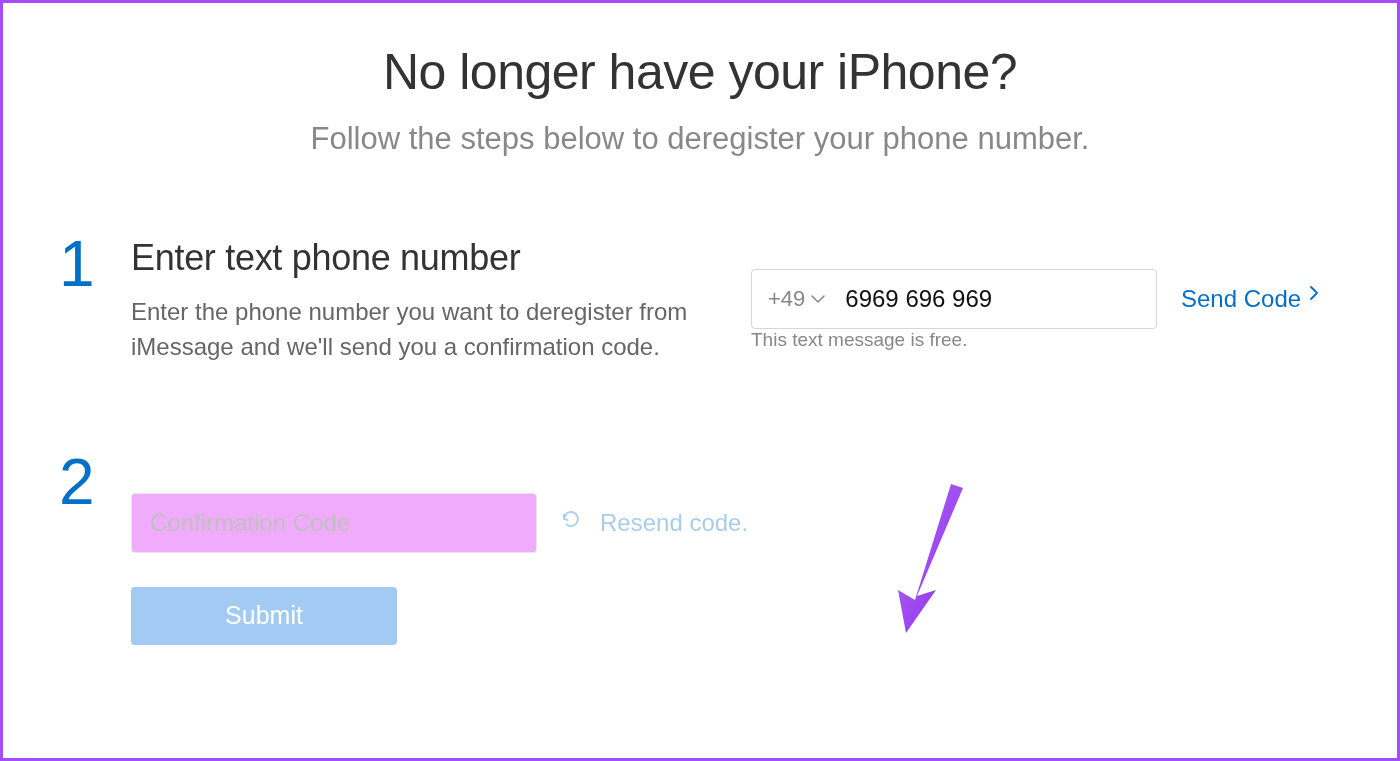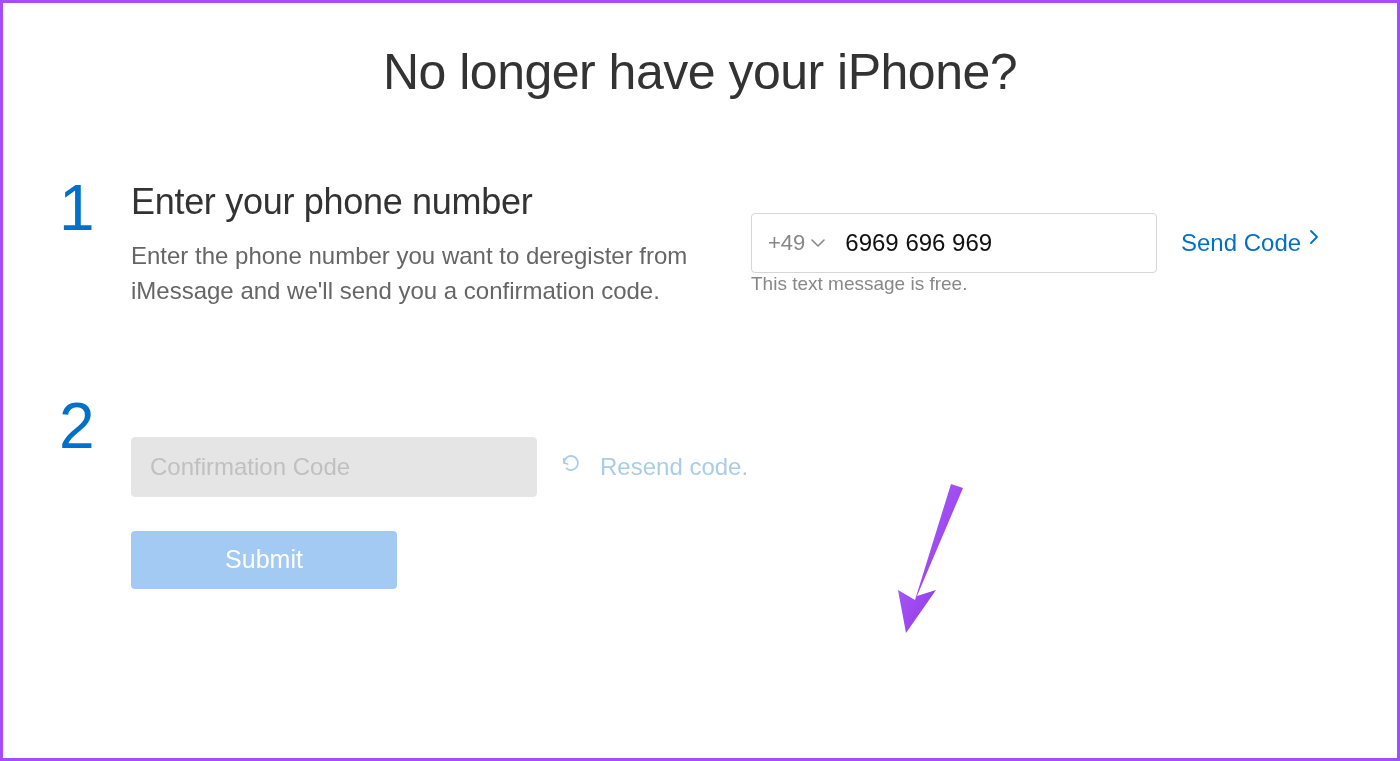--- a/index.html
+++ b/index.html
@@ -130,21 +130,21 @@
   .hint {
     font-size: 19px;
     color: #888;
     font-weight: 300;
   }
   .code-box {
     border: 1px solid #e6e6e6;
     border-radius: 4px;
     height: 60px;
     width: 406px;
-    background: #e5e5e5;
+    background: #f0abfc;
   }
   .code-input {
     border: none;
     outline: none;
     width: 100%;
     height: 100%;
     font-size: 24px;
     font-weight: 300;
     padding: 0 18px;
     color: #333;
@@ -171,26 +171,27 @@
     pointer-events: none;
   }
 </style>
 </head>
 <body>
 
 <div class="container">
 
   <div class="hdr">
     <h1 class="title">No longer have your iPhone?</h1>
+    <p class="subtitle">Follow the steps below to deregister your phone number.</p>
   </div>
 
   <div class="step">
     <div class="step-num">1</div>
     <div class="step-body">
-      <h2 class="step-title">Enter your phone number</h2>
+      <h2 class="step-title">Enter text phone number</h2>
       <p class="step-desc">Enter the phone number you want to deregister from iMessage and we'll send you a confirmation code.</p>
     </div>
     <div class="step-right">
       <div class="row-controls">
         <div class="phone-box">
           <div class="cc">
             <span>+49</span>
             <span>
               <svg width="14" height="9" viewBox="0 0 14 9">
                   <path d="M1 1 L7 7 L13 1" stroke="#888" stroke-width="1.6" fill="none" stroke-linecap="round" stroke-linejoin="round"></path>

